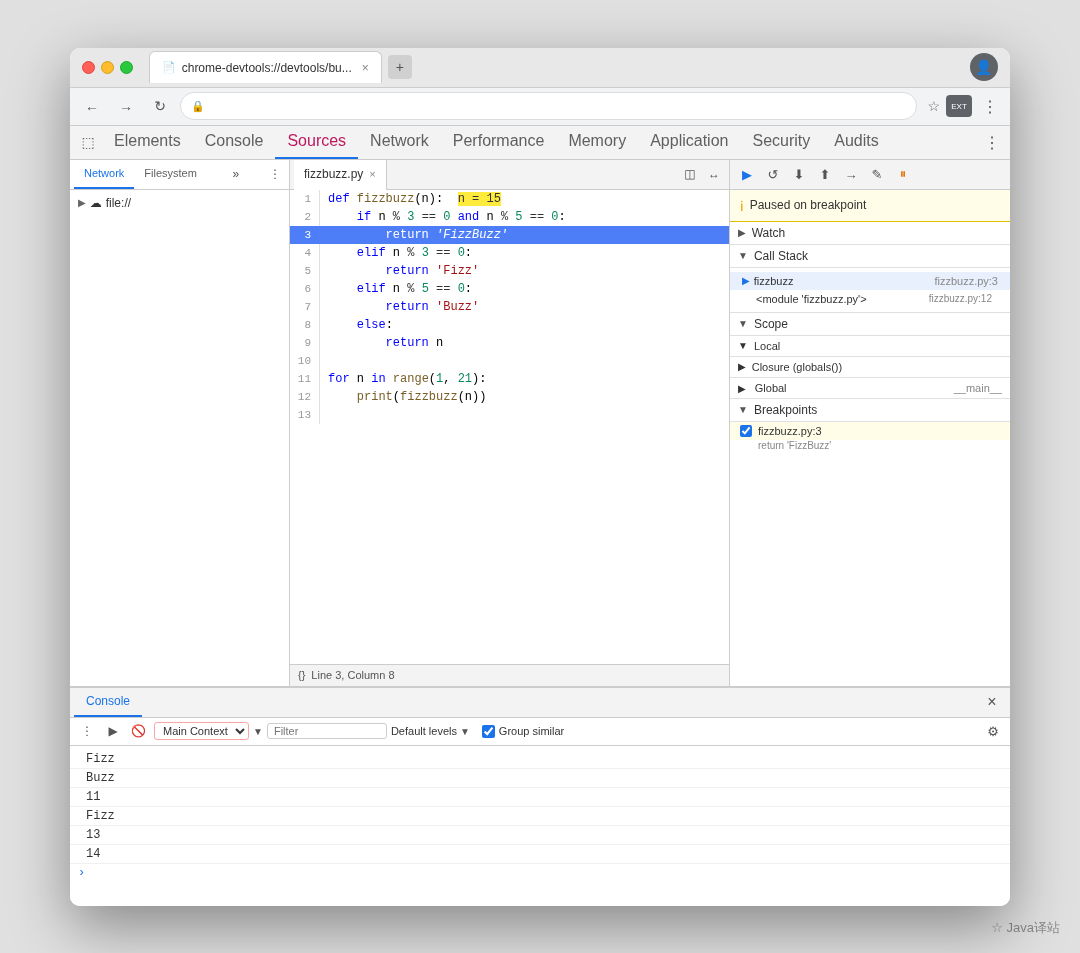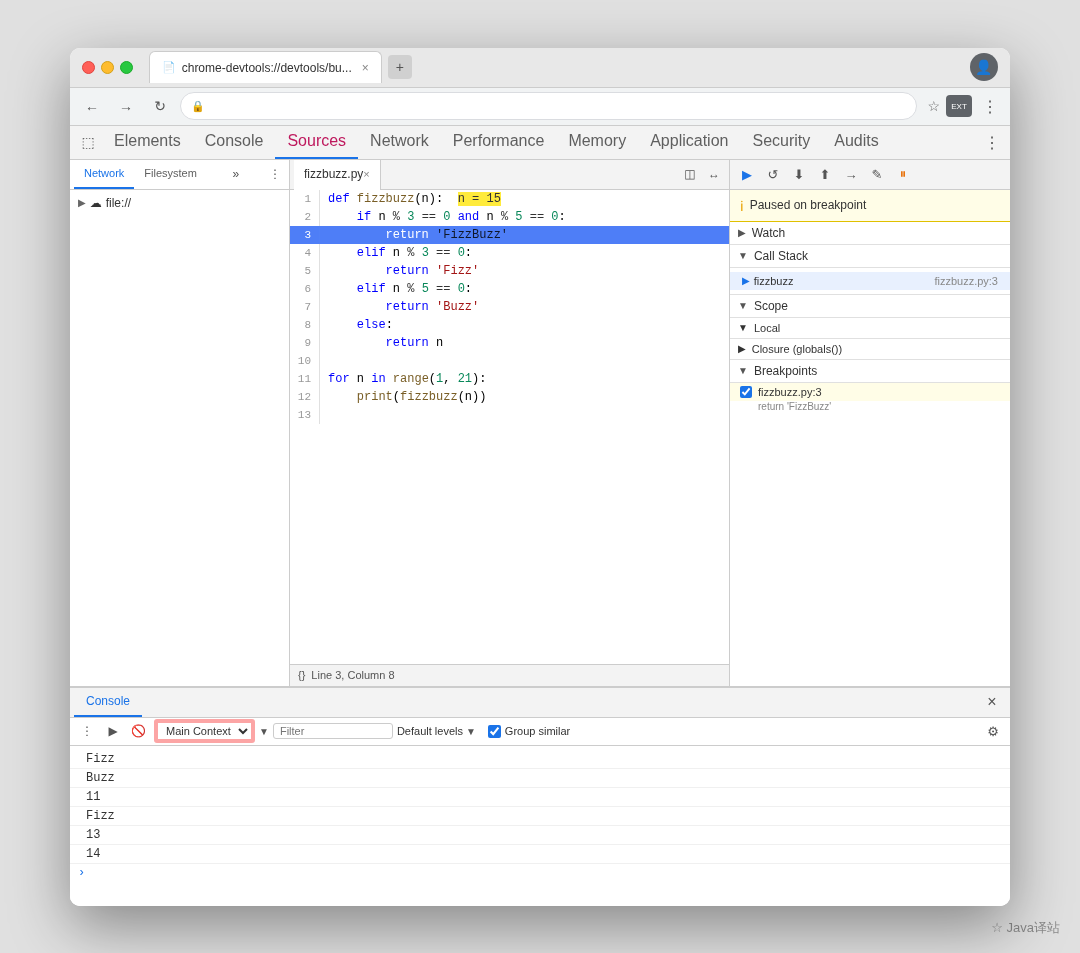--- a/index.html
+++ b/index.html
@@ -277,20 +277,21 @@
     }
     .editor-tab {
       display: flex;
       align-items: center;
       padding: 16px 10px;
       font-size: 12px;
       color: #333;
       height: 30px;
       background: #fff;
       border-right: 1px solid #ccc;
+      gap: 6px;
       cursor: pointer;
     }
     .editor-tab .close-tab {
       font-size: 11px;
       color: #888;
       cursor: pointer;
     }
     .editor-nav-btns {
       margin-left: auto;
       display: flex;
@@ -519,21 +520,21 @@
       width: 22px;
       height: 22px;
       display: flex;
       align-items: center;
       justify-content: center;
       cursor: pointer;
       color: #555;
       font-size: 12px;
     }
     .console-select {
-      border: 4px solid #fca5a5;
+      border: 1px solid #fca5a5;
       border-radius: 3px;
       font-size: 11px;
       padding: 1px 4px;
       color: #333;
       background: #fff;
       cursor: pointer;
     }
     .console-filter {
       border: 1px solid #ccc;
       border-radius: 3px;
@@ -706,21 +707,21 @@
             <div class="line-content"><span class="kw">def</span> <span class="fn">fizzbuzz</span>(n):  <span style="background:#ffeb3b;color:#333;">n = 15</span></div>
           </div>
 
           <div class="code-line">
             <div class="line-number">2</div>
             <div class="line-content">    <span class="kw">if</span> n <span class="op">%</span> <span class="num">3</span> <span class="op">==</span> <span class="num">0</span> <span class="kw">and</span> n <span class="op">%</span> <span class="num">5</span> <span class="op">==</span> <span class="num">0</span>:</div>
           </div>
 
           <div class="code-line" style="background:#4e7ef7;">
             <div class="line-number" style="background:#4e7ef7;color:#fff;border-right-color:#5080f7;">3</div>
-            <div class="line-content" style="color:#fff;">        <span style="color:#fff;">return</span> <span style="color:#0f172a;">'FizzBuzz'</span></div>
+            <div class="line-content" style="color:#fff;">        <span style="color:#fff;">return</span> <span style="color:#ffffff;font-style:italic;">'FizzBuzz'</span></div>
           </div>
 
           <div class="code-line">
             <div class="line-number">4</div>
             <div class="line-content">    <span class="kw">elif</span> n <span class="op">%</span> <span class="num">3</span> <span class="op">==</span> <span class="num">0</span>:</div>
           </div>
 
           <div class="code-line">
             <div class="line-number">5</div>
             <div class="line-content">        <span class="kw">return</span> <span class="str">'Fizz'</span></div>
@@ -798,36 +799,50 @@
         <div class="section-header">
           <span class="arrow">▼</span>
           <span>Call Stack</span>
         </div>
         <div class="section-content">
           <div class="stack-item active">
             <span class="arrow">▶</span>
             <span class="stack-item-name">fizzbuzz</span>
             <span class="stack-item-loc">fizzbuzz.py:3</span>
           </div>
+          <div class="stack-item">
+            <span style="width:14px"></span>
+            <span class="stack-item-name">&lt;module 'fizzbuzz.py'&gt;</span>
+            <span class="stack-item-loc" style="display:block;text-align:right;font-size:10px;padding-right:6px;">fizzbuzz.py:12</span>
+          </div>
         </div>
 
         <div class="section-header">
           <span class="arrow">▼</span>
           <span>Scope</span>
         </div>
         <div class="scope-section">
           <div class="scope-header">
             <span class="arrow">▼</span>
             <span>Local</span>
           </div>
         </div>
         <div class="scope-section">
           <div class="scope-header">
             <span class="arrow">▶</span>
             <span>Closure (globals())</span>
+          </div>
+        </div>
+        <div class="scope-section">
+          <div class="scope-header" style="display:flex;justify-content:space-between;">
+            <div>
+              <span class="arrow">▶</span>
+              <span>Global</span>
+            </div>
+            <span style="color:#888;">__main__</span>
           </div>
         </div>
 
         <div class="section-header">
           <span class="arrow">▼</span>
           <span>Breakpoints</span>
         </div>
         <div class="breakpoints-section">
           <div class="breakpoint-item">
             <input type="checkbox" class="bp-checkbox" checked="" style="">

